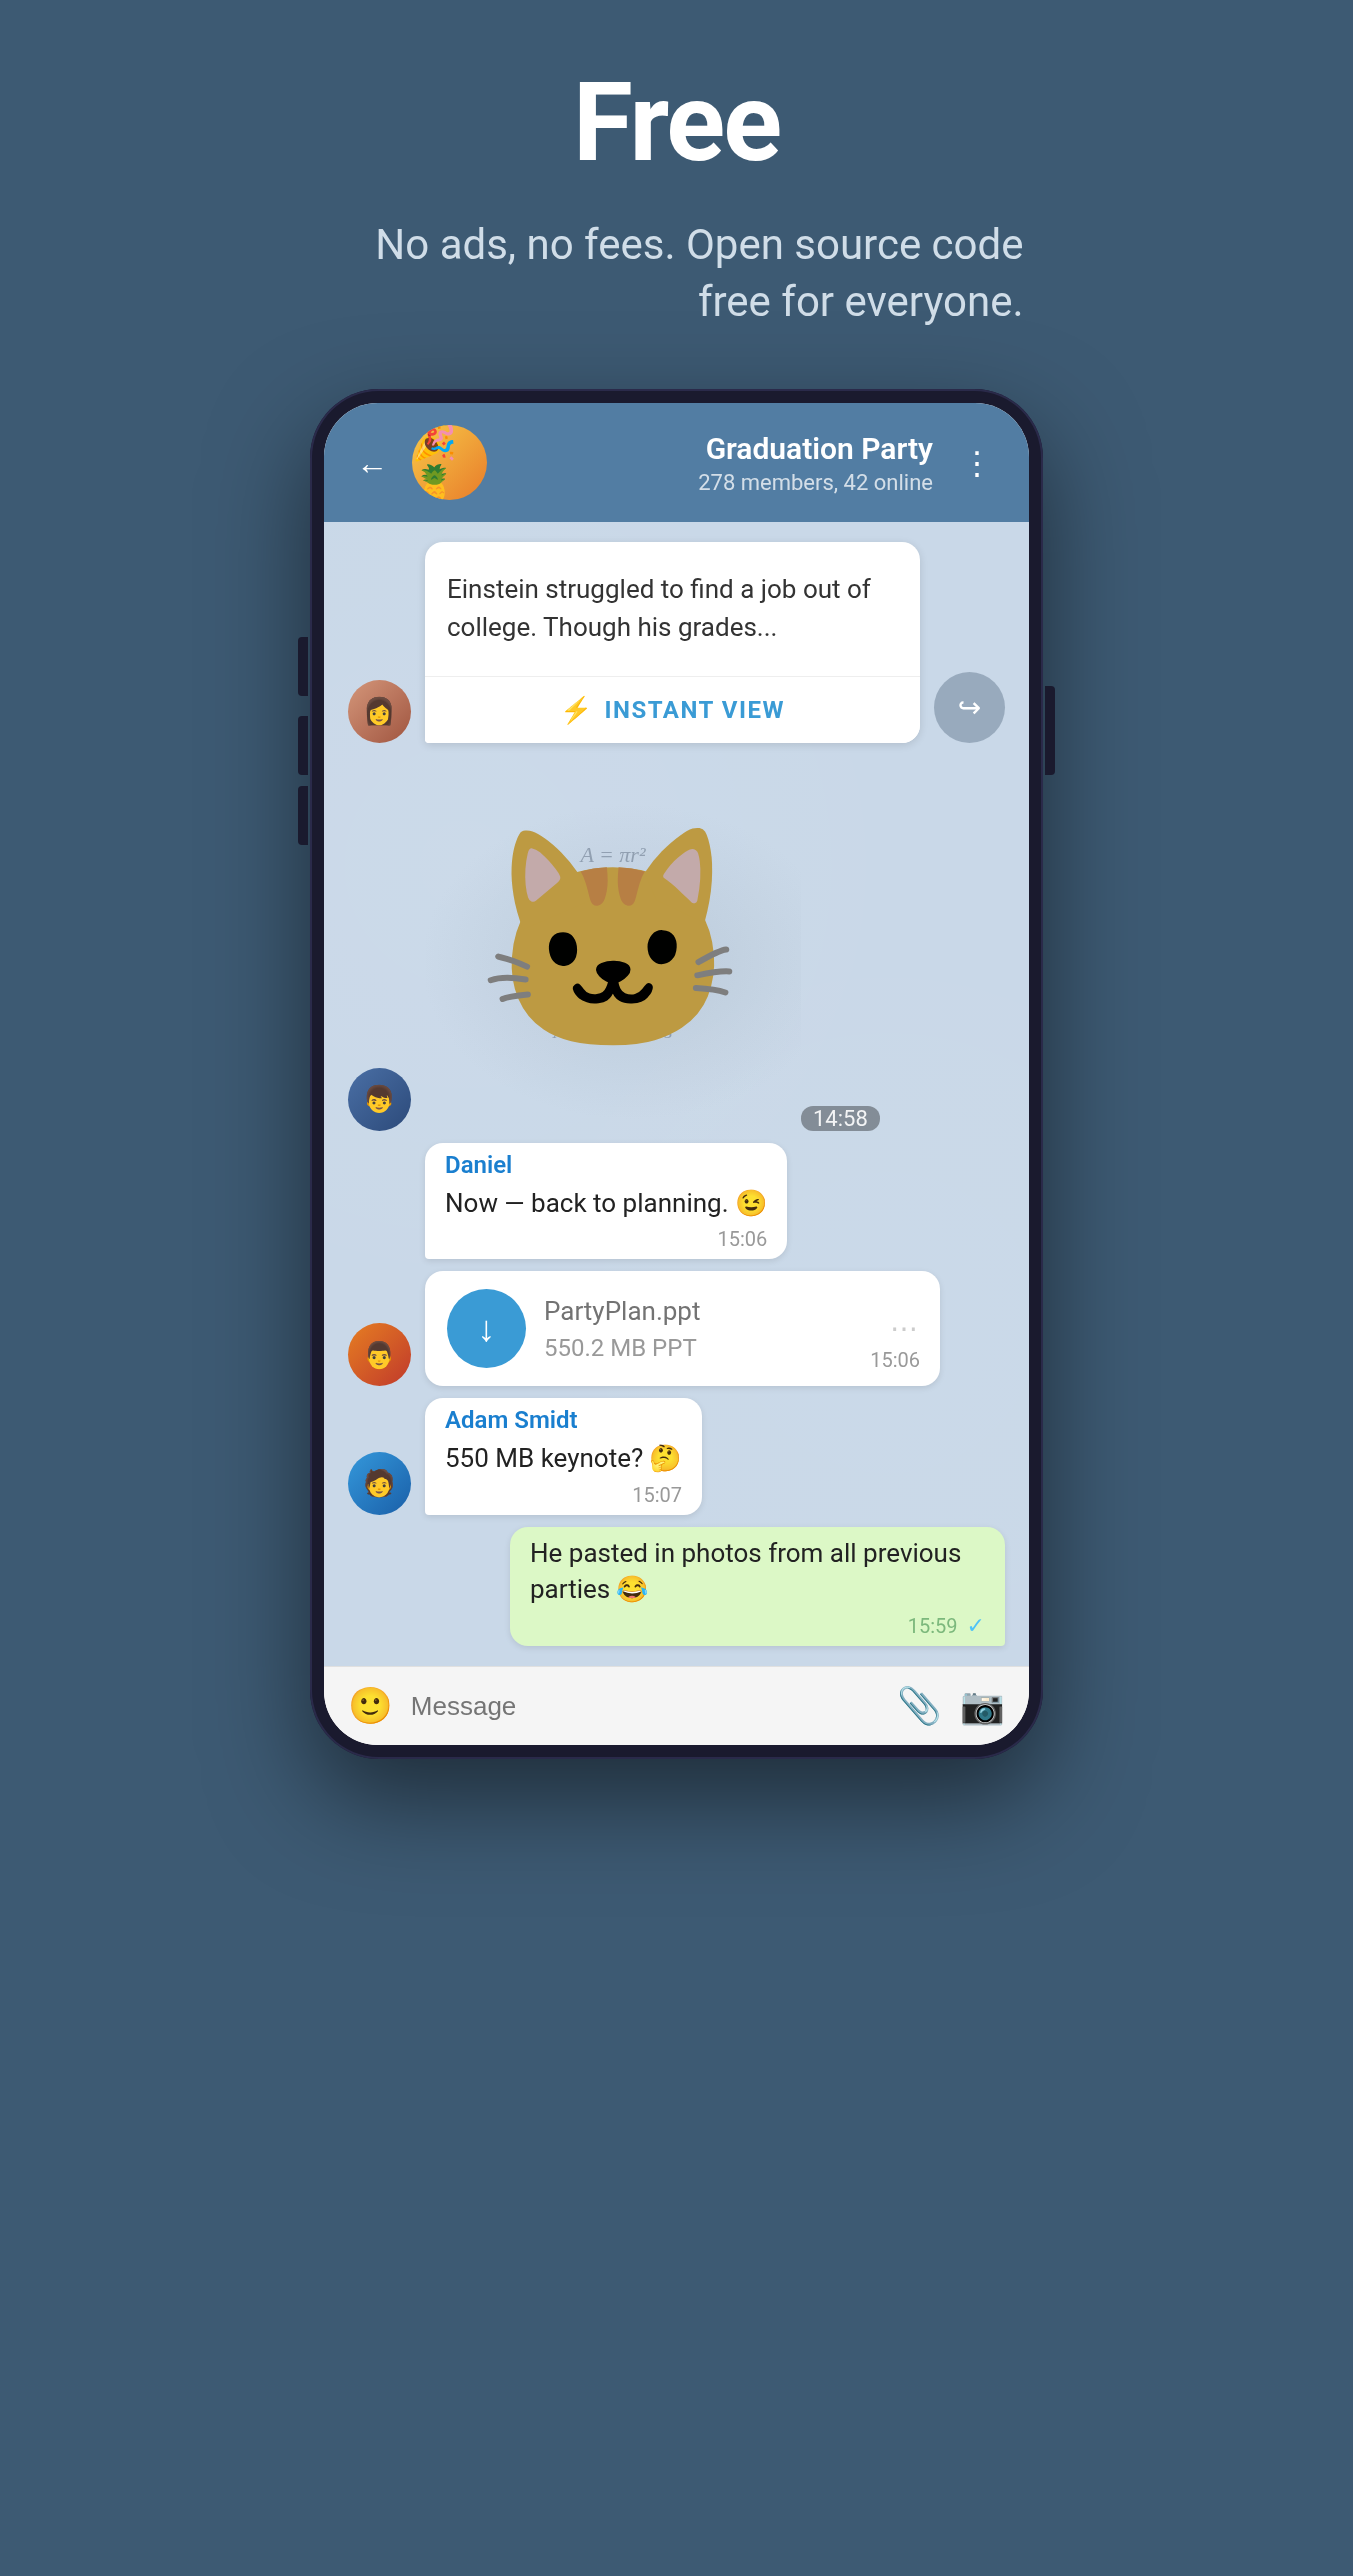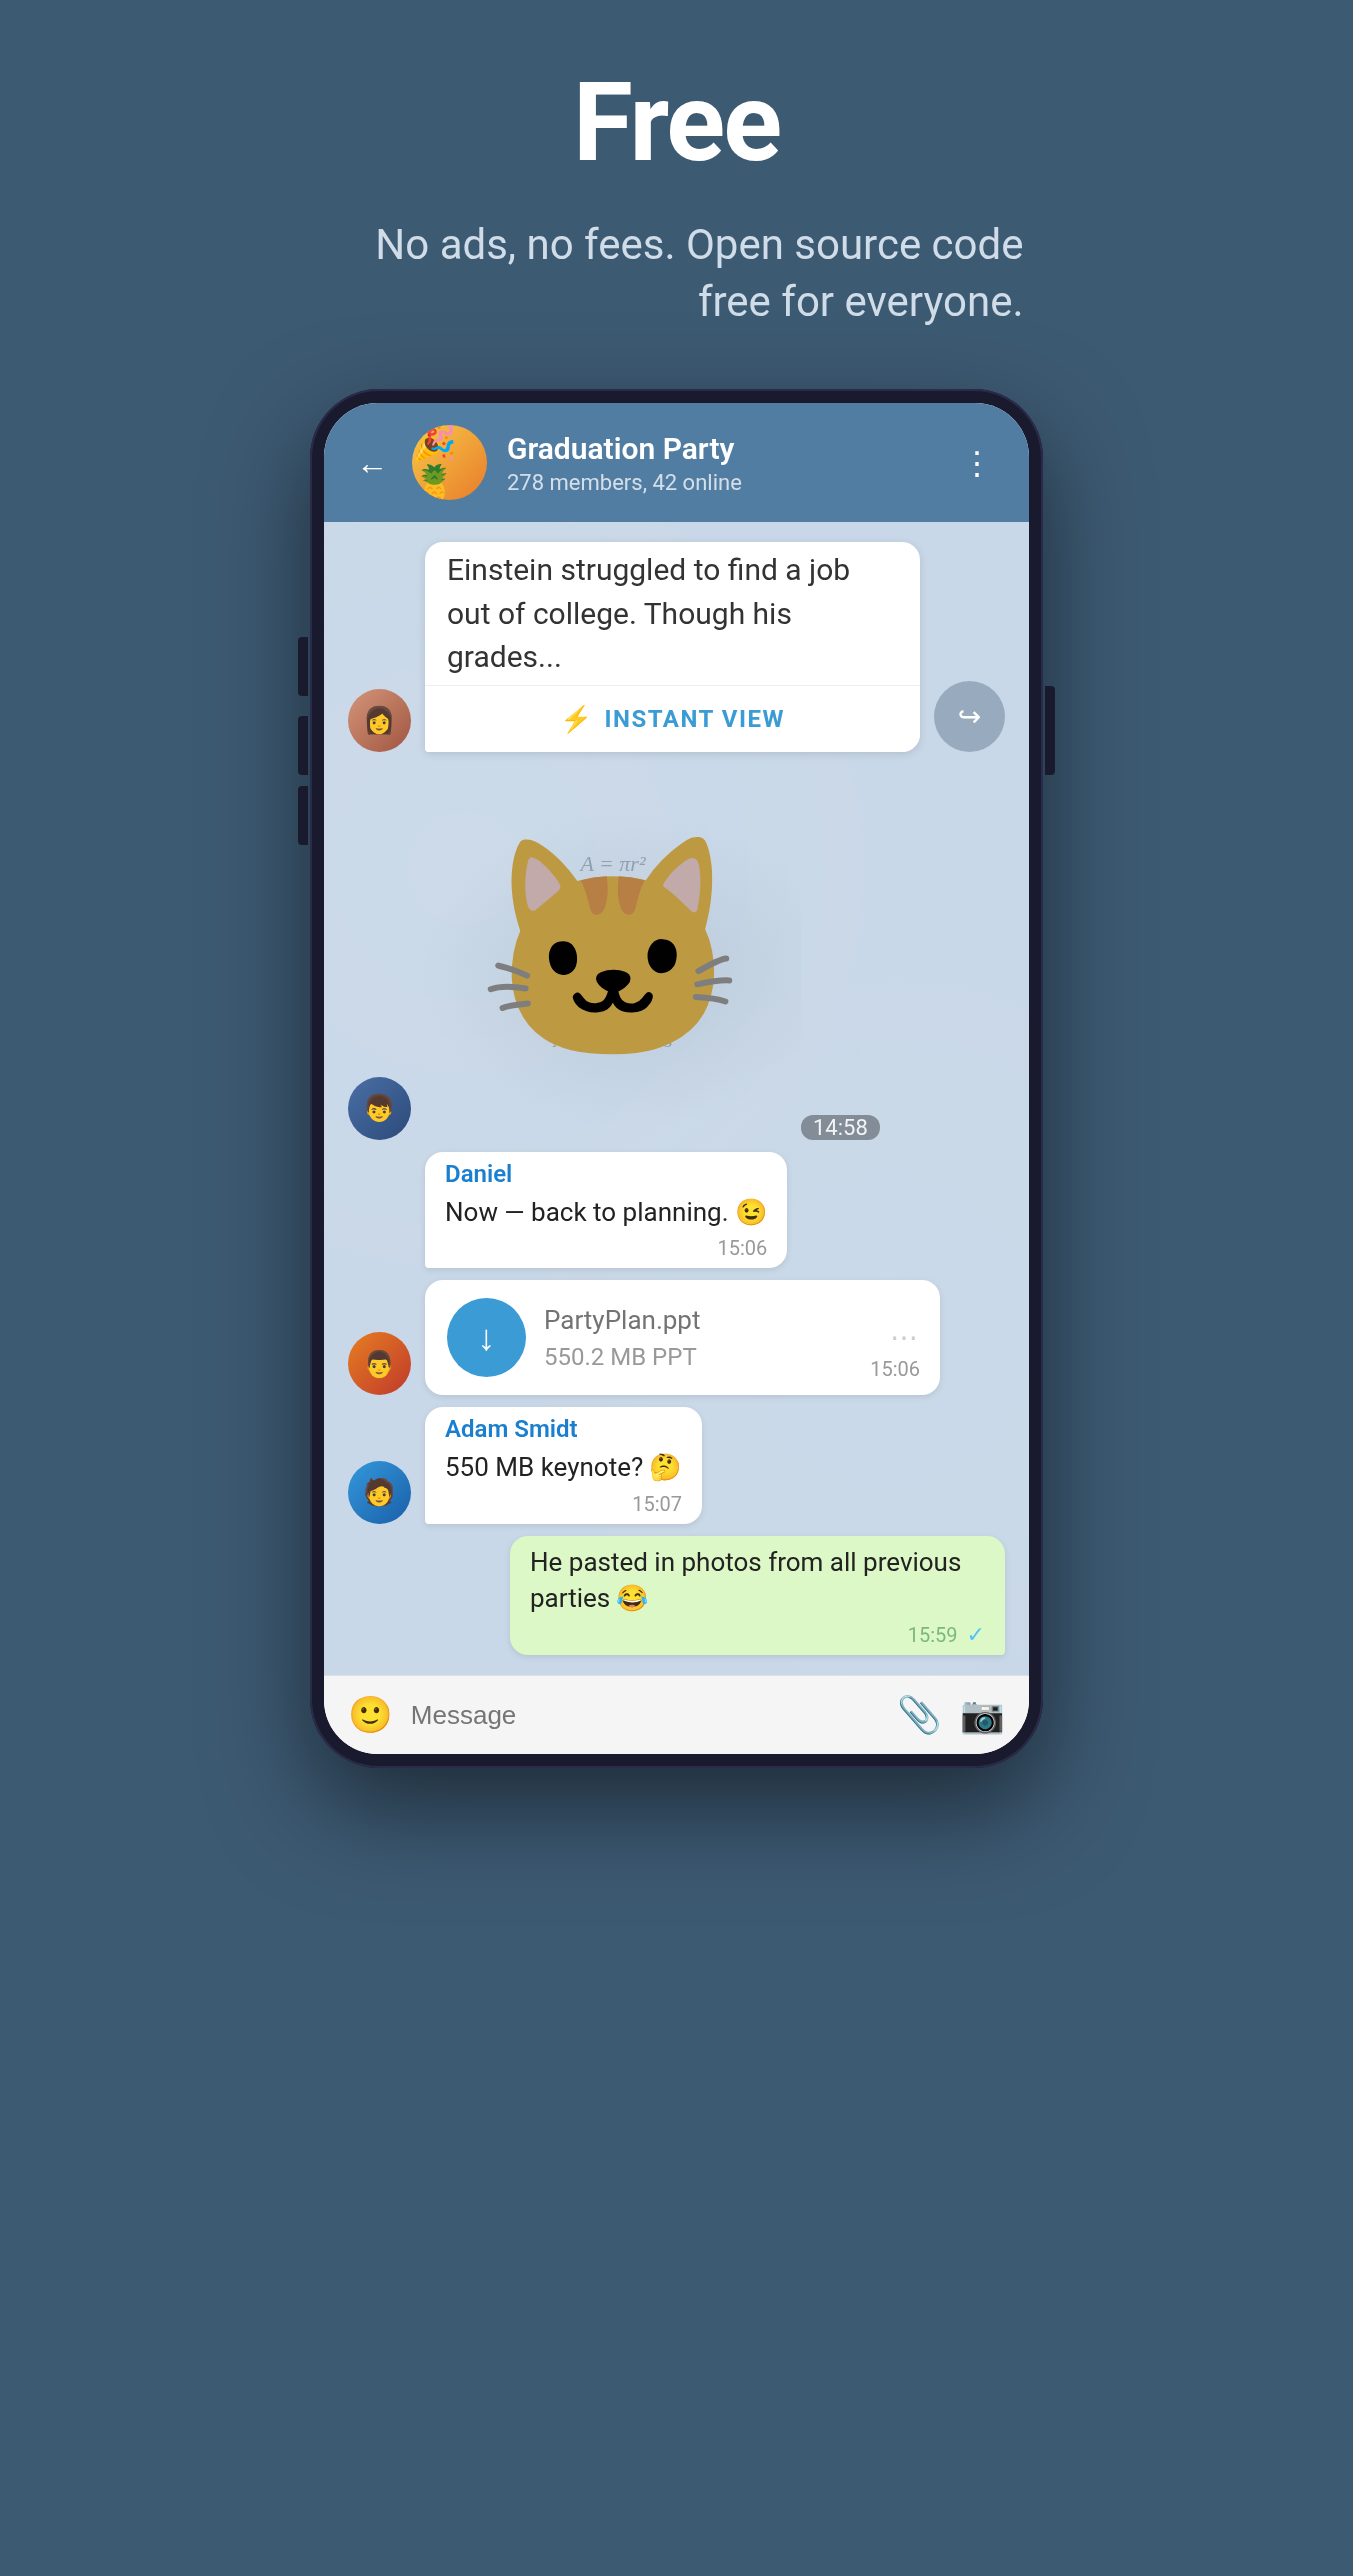--- a/index.html
+++ b/index.html
@@ -102,20 +102,21 @@
       display: flex;
       align-items: center;
       justify-content: center;
       font-size: 36px;
       flex-shrink: 0;
       overflow: hidden;
     }
 
     .group-info {
       flex: 1;
+      text-align: right;
     }
 
     .group-name {
       color: #ffffff;
       font-size: 30px;
       font-weight: 600;
     }
 
     .group-meta {
       color: rgba(255,255,255,0.75);
@@ -221,22 +222,22 @@
     
     .iv-card {
       background: #ffffff;
       border-radius: 18px 18px 18px 4px;
       max-width: 515px;
       overflow: hidden;
       box-shadow: 0 2px 8px rgba(0,0,0,0.12);
     }
 
     .iv-text {
-      padding: 6px 22px;
-      font-size: 30px;
+      padding: 29px 22px;
+      font-size: 26px;
       color: #333;
       line-height: 1.45;
       border-bottom: 1px solid #eee;
     }
 
     .iv-btn {
       display: flex;
       align-items: center;
       justify-content: center;
       gap: 12px;

